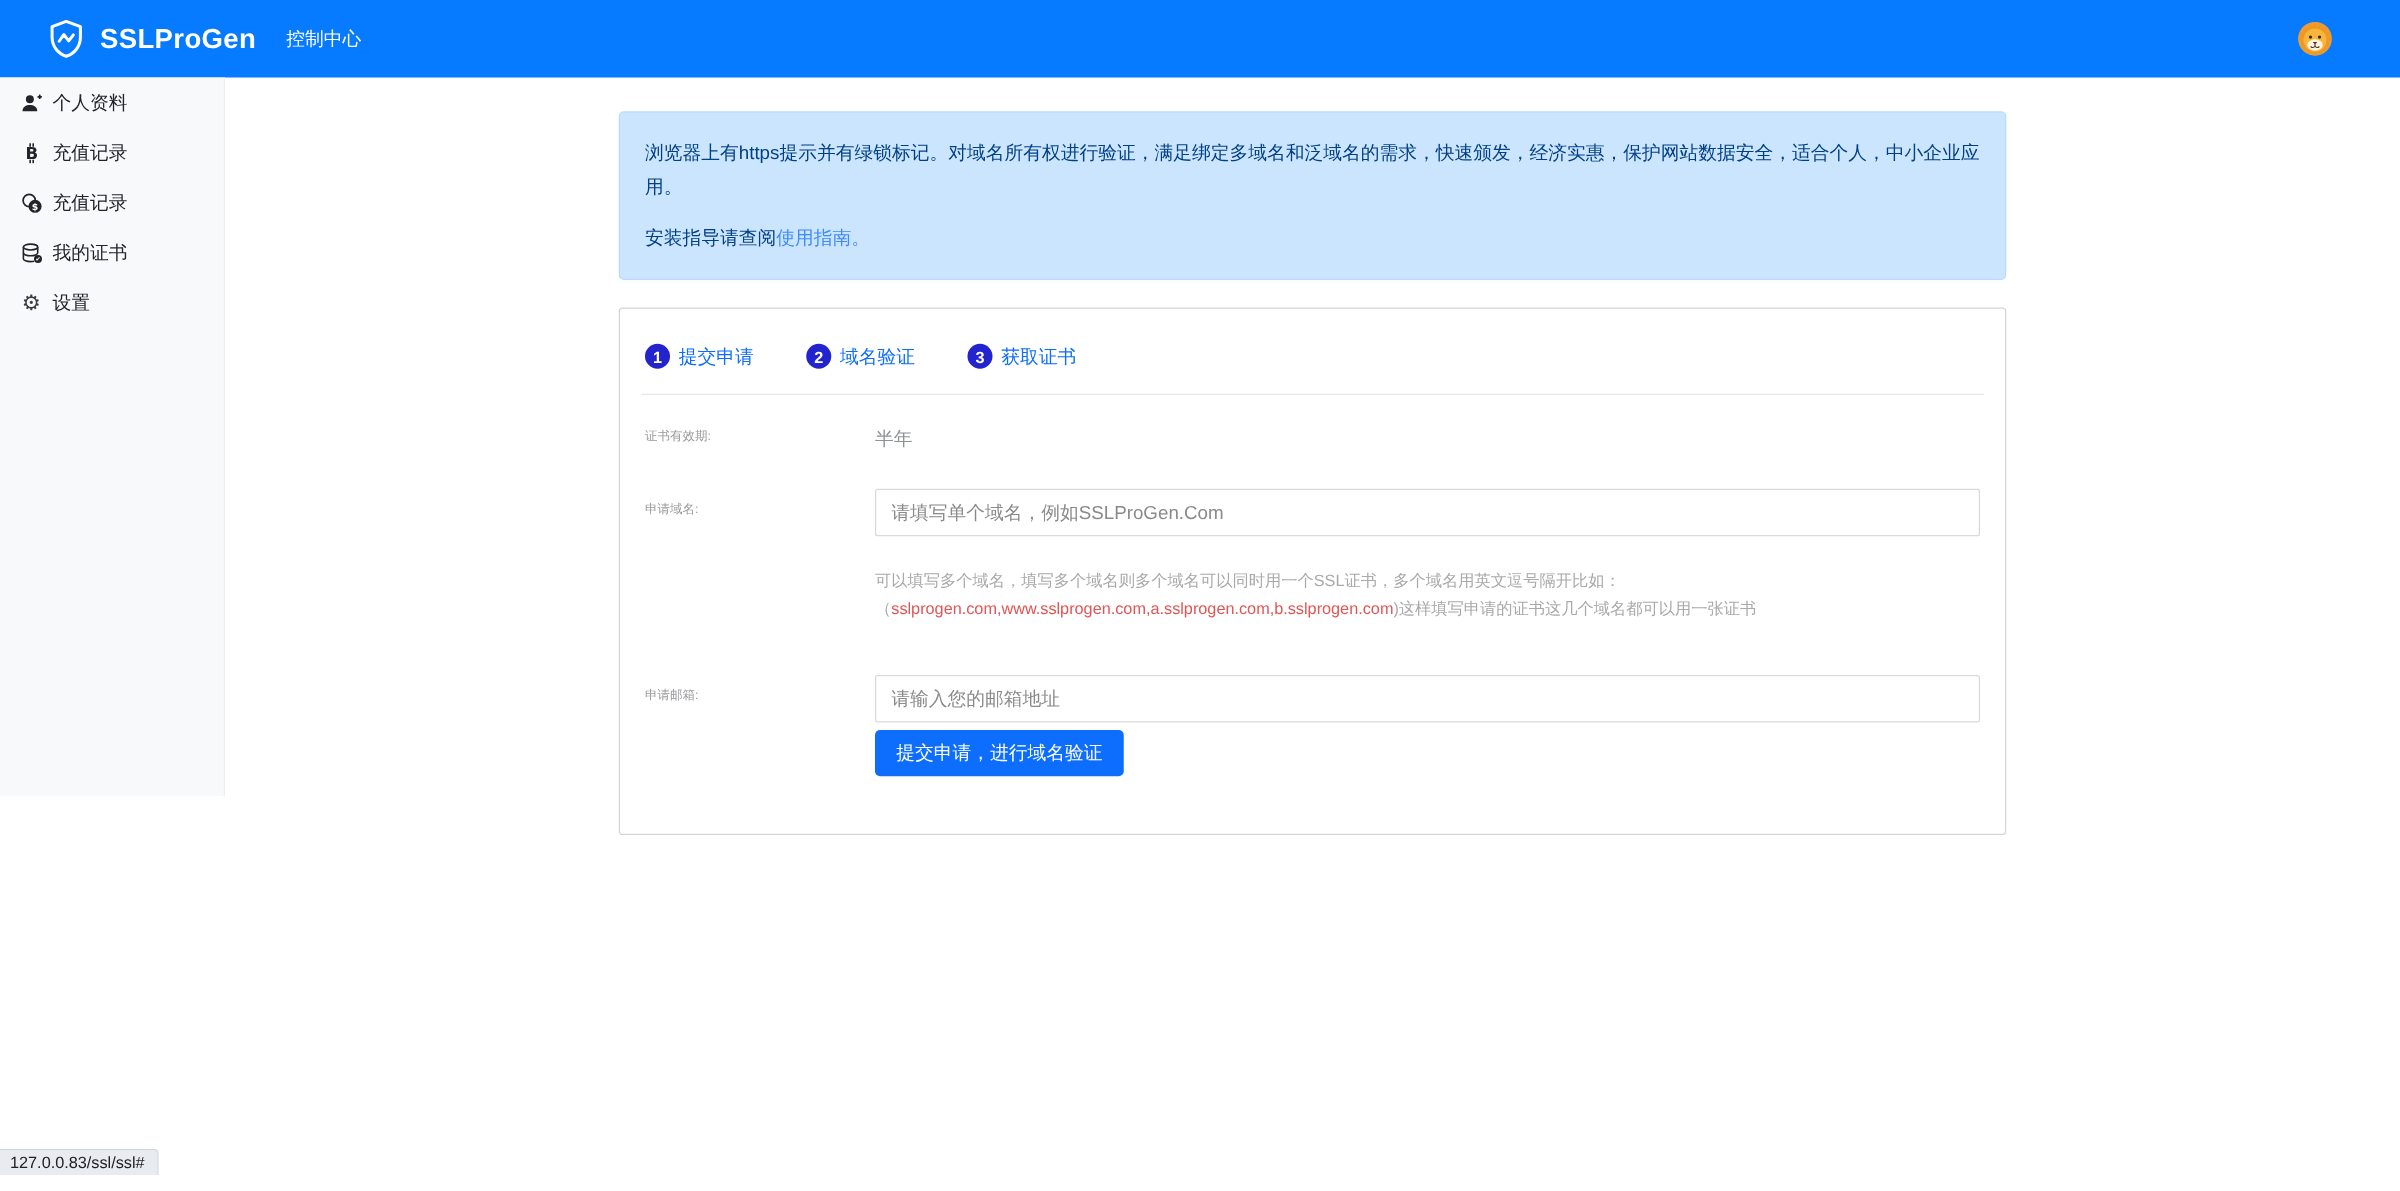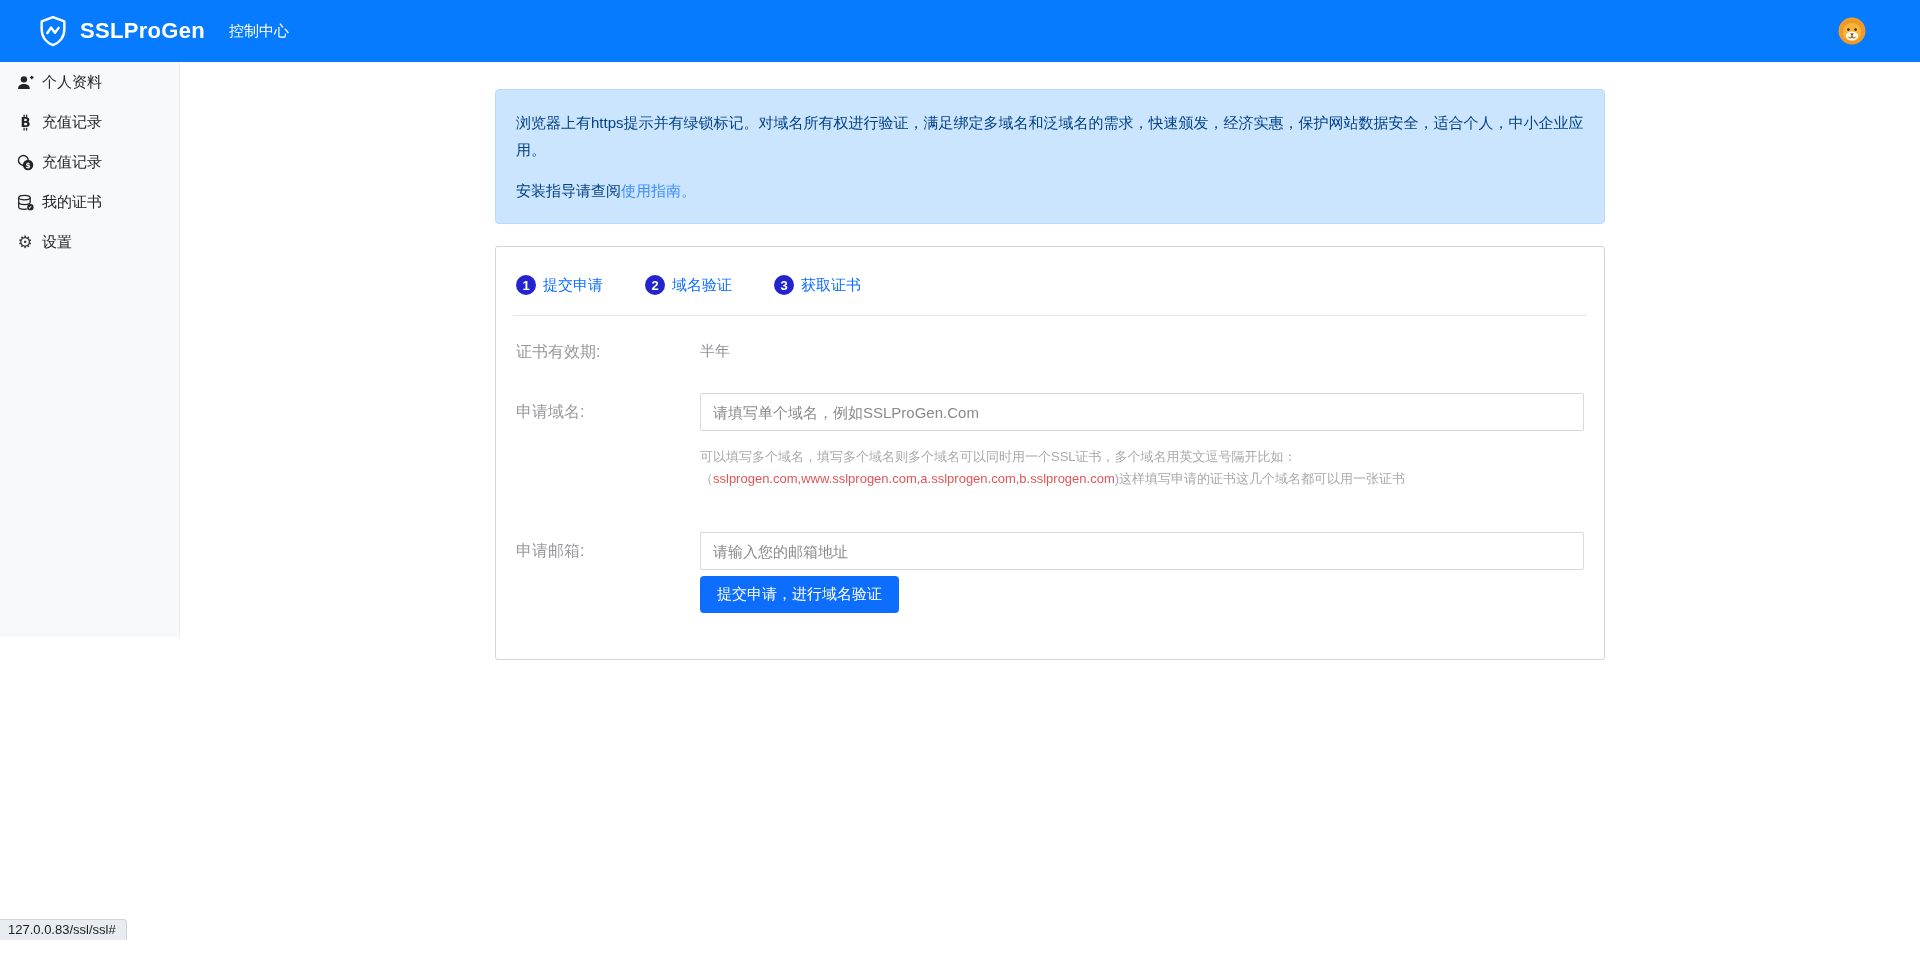--- a/index.html
+++ b/index.html
@@ -94,38 +94,38 @@
     font-size:13px;font-weight:700;
     display:flex;align-items:center;justify-content:center;
     margin-right:7px;
   }
   .step-label{font-size:15px;color:var(--link-blue);}
 
   .form-area{padding:26px 20px 46px;}
   .form-row{display:flex;align-items:flex-start;}
   .form-label{
     width:184px;flex:0 0 184px;
-    font-size:16px;color:#98999c;
+    font-size:10px;color:#98999c;
     padding-top:9px;
   }
   .row-validity{margin-bottom:30px;}
   .row-validity .form-label{padding-top:0;}
   .form-value{font-size:15px;color:#8e9297;}
   .form-field{flex:1;}
   .text-input{
     width:100%;height:38px;
     border:1px solid #d9d9d9;border-radius:2px;
     padding:0 12px;
     font-size:15px;color:#333;
     font-family:"Liberation Sans","DejaVu Sans",sans-serif;
     outline:none;background:#fff;
   }
   .text-input::placeholder{color:#8a8a8a;opacity:1;}
   .help-text{
-    margin-top:15px;
+    margin-top:25px;
     font-size:13px;line-height:22px;color:#a9a9a9;
   }
   .help-red{color:var(--help-red);}
   .row-email{margin-top:42px;}
   .submit-btn{
     margin-top:6px;
     height:37px;
     padding:0 17px;
     background:var(--button-blue);
     color:#fff;border:none;border-radius:4px;

